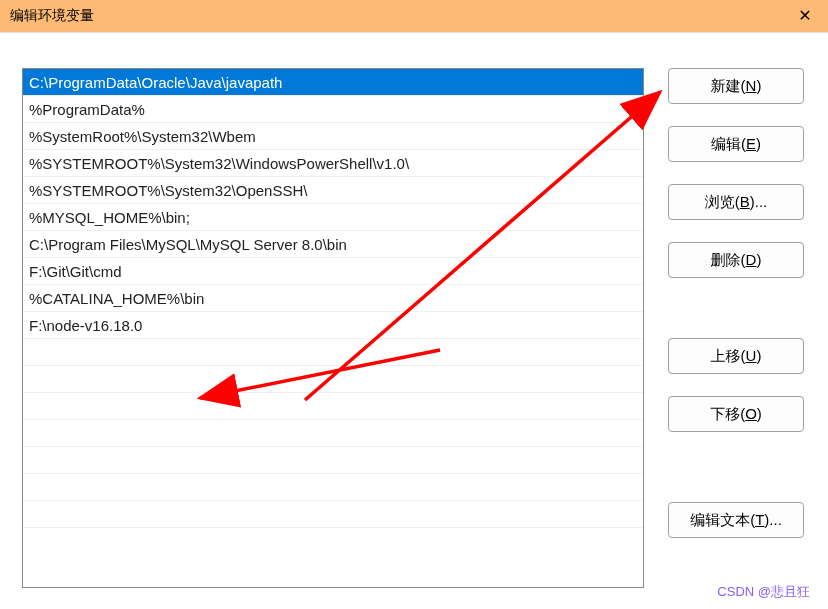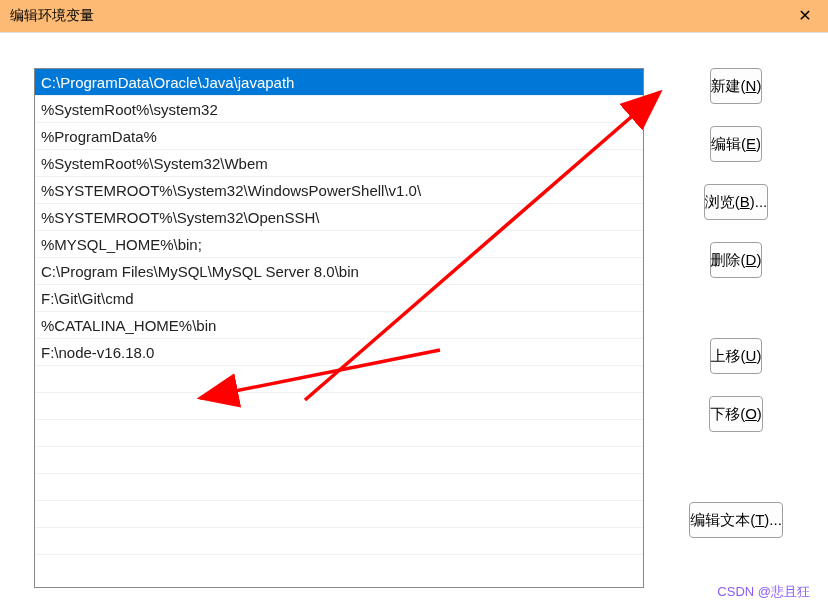--- a/index.html
+++ b/index.html
@@ -22,21 +22,20 @@
     }
     .title-bar .title { font-size: 14px; color: #000; }
     .title-bar .close { width: 46px; text-align: center; font-size: 16px; line-height: 32px; cursor: pointer; }
     .divider { height: 1px; background: #e0e0e0; }
     .content {
       display: flex;
       padding: 35px 24px 0 22px;
       gap: 24px;
       height: calc(100% - 33px);
       position: relative;
-      margin-left: 12px;
     }
     .list-box {
       flex: 1;
       border: 1px solid #888;
       background: #fff;
       overflow-y: auto;
       height: 520px;
       position: relative;
     }
     .list-row {
@@ -52,21 +51,20 @@
     }
     .list-row.selected {
       background: #0078d7;
       color: #fff;
     }
     .list-row.empty { color: transparent; }
     .button-col {
       width: 136px;
       display: flex;
       flex-direction: column;
-      align-items: center;
     }
     .btn {
       height: 36px;
       border: 1px solid #a0a0a0;
       background: #fdfdfd;
       border-radius: 4px;
       font-size: 15px;
       cursor: pointer;
       font-family: inherit;
     }
@@ -95,21 +93,20 @@
 
 <div class="title-bar">
   <span class="title">编辑环境变量</span>
   <span class="close">✕</span>
 </div>
 <div class="divider"></div>
 
 <div class="content">
   <div class="list-box" id="listbox">
       <div class="list-row selected">C:\ProgramData\Oracle\Java\javapath</div>
-      <div class="list-row">%SystemRoot%\system32</div>
       <div class="list-row">%ProgramData%</div>
       <div class="list-row">%SystemRoot%\System32\Wbem</div>
       <div class="list-row">%SYSTEMROOT%\System32\WindowsPowerShell\v1.0\</div>
       <div class="list-row">%SYSTEMROOT%\System32\OpenSSH\</div>
       <div class="list-row">%MYSQL_HOME%\bin;</div>
       <div class="list-row">C:\Program Files\MySQL\MySQL Server 8.0\bin</div>
       <div class="list-row">F:\Git\Git\cmd</div>
       <div class="list-row">%CATALINA_HOME%\bin</div>
       <div class="list-row">F:\node-v16.18.0</div>
       <div class="list-row empty">&nbsp;</div>

